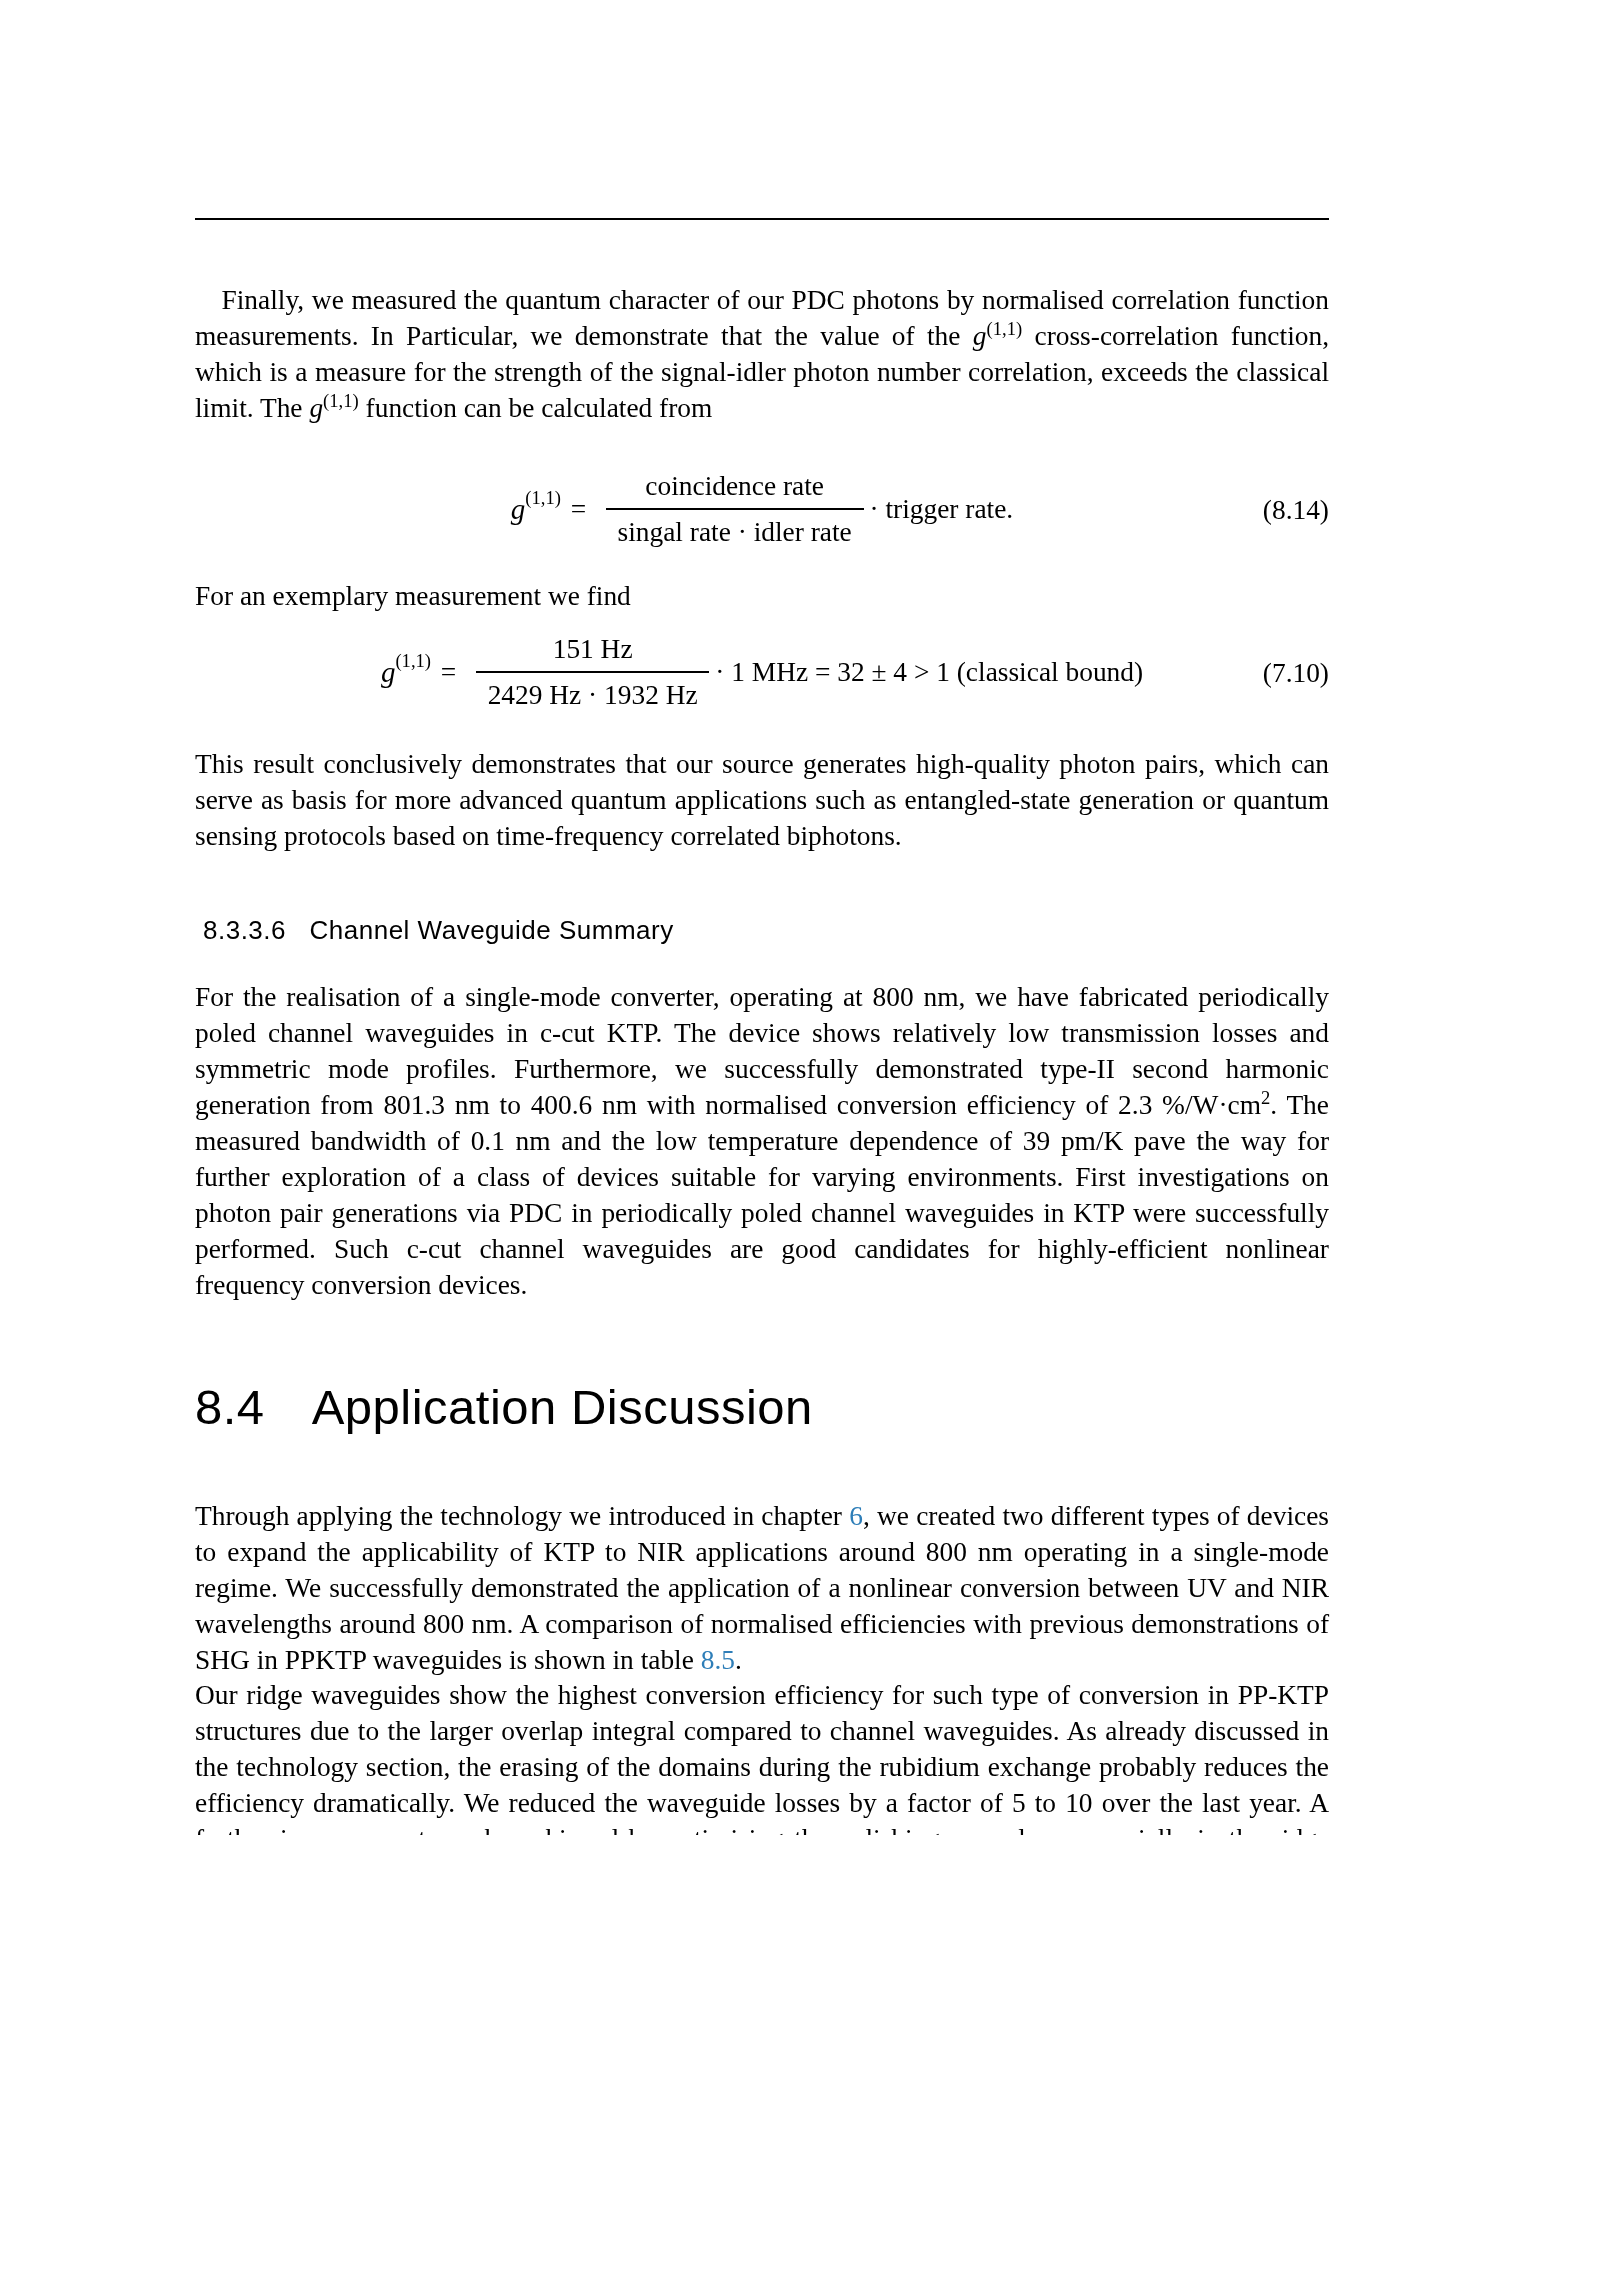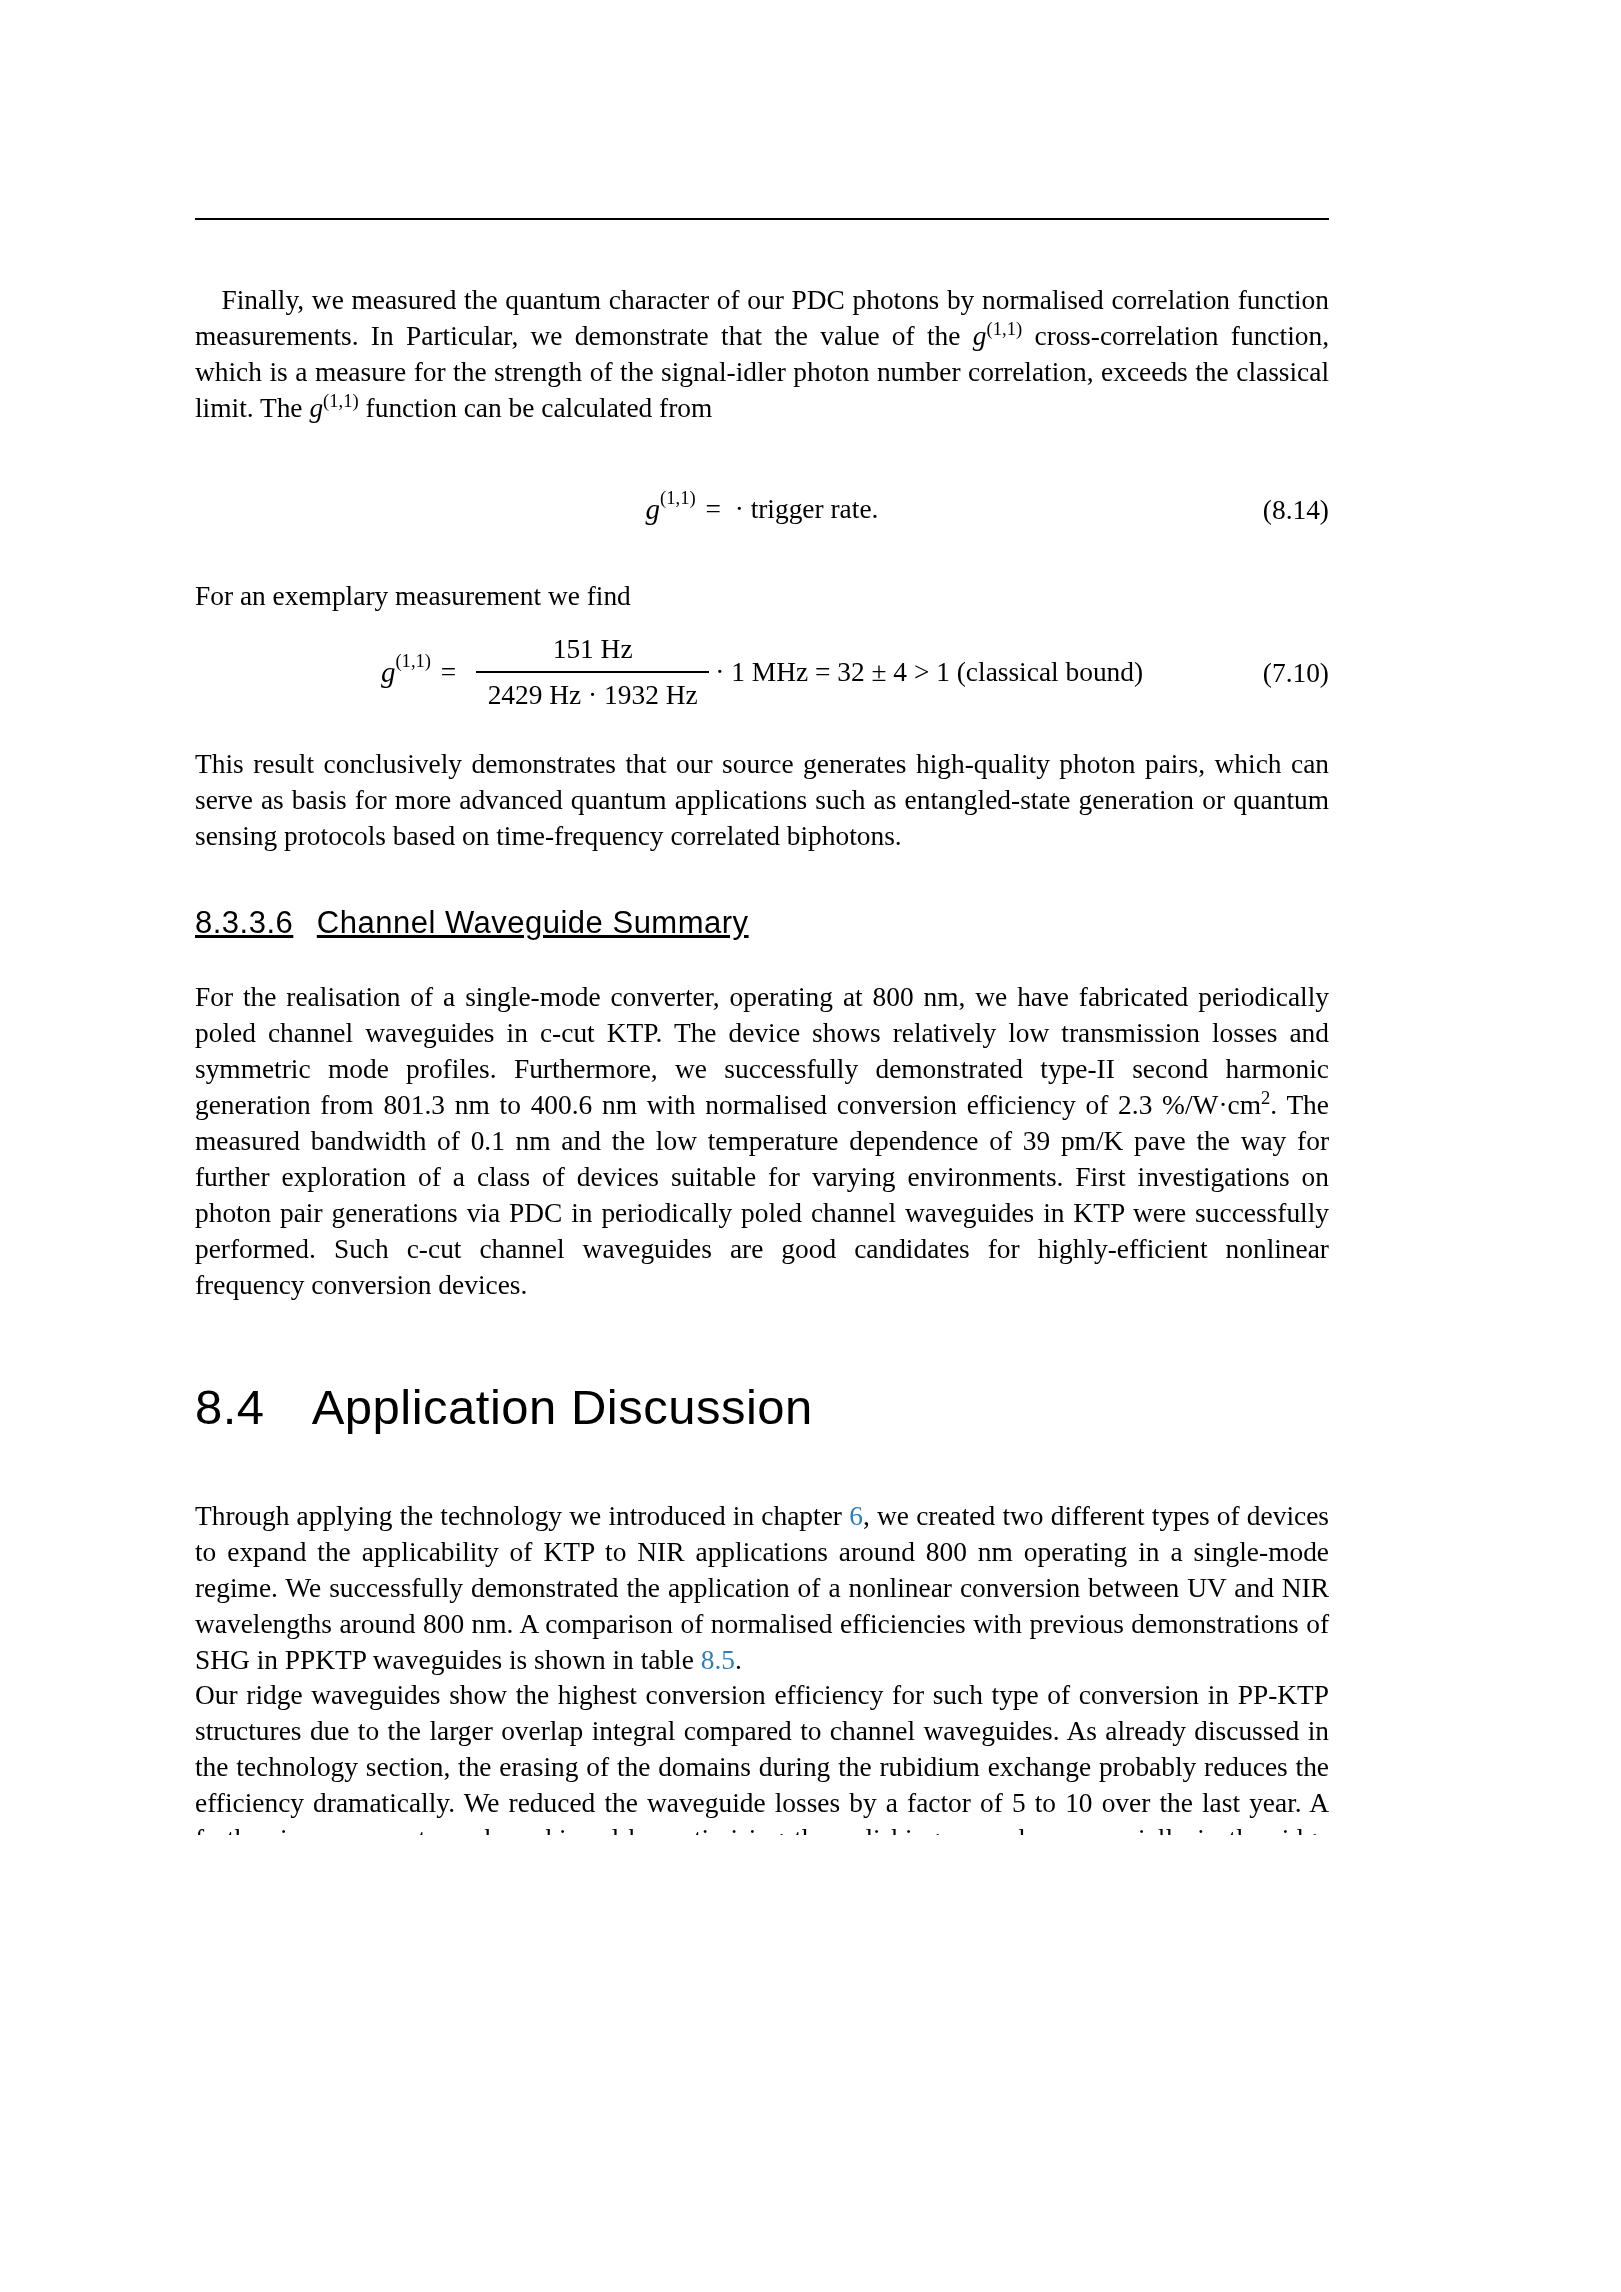--- a/index.html
+++ b/index.html
@@ -65,27 +65,26 @@
   .frac .den { border-top: 2px solid #000000; padding: 5.9px 11.8px 0; line-height: 33px; }
   .eqnum {
     position: absolute;
     right: 0;
     top: 50%;
     transform: translateY(-50%);
     font-size: 27.4px;
   }
   
   h3.subsection {
-    margin: 0;
+    margin: 8px;
     font-family: "Liberation Sans", sans-serif;
     font-weight: 400;
-    font-size: 31px;
+    font-size: 26px;
     line-height: 37px;
     letter-spacing: 0.5px;
-    text-decoration: underline;
   }
   h3.subsection .sec-num { margin-right: 23.5px; }
   h2.section {
     margin: 0;
     font-family: "Liberation Sans", sans-serif;
     font-weight: 400;
     font-size: 49px;
     line-height: 55px;
     letter-spacing: 0.5px;
   }
@@ -103,20 +102,24 @@
 
   <div class="block rule" style="top:218px"></div>
 
   <p class="block body indent" style="top:282px"><span>Finally, we measured the quantum character of our PDC photons by normalised correlation function measurements.  In Particular, we demonstrate that the value of the </span><span class="var">g</span><sup>(1,1)</sup><span> cross-correlation function, which is a measure for the strength of the signal-idler photon number correlation, exceeds the classical limit. The </span><span class="var">g</span><sup>(1,1)</sup><span> function can be calculated from</span></p>
 
   <div class="block equation" style="top:453px">
     <span class="math">
       <span class="var">g</span>
         <sup class="esup">(1,1)</sup>
       <span class="eqop">=</span>
+      <span class="frac">
+        <span class="num">coincidence rate</span>
+        <span class="den">singal rate · idler rate</span>
+      </span>
       <span class="rhs">· trigger rate.</span>
     </span>
     <span class="eqnum">(8.14)</span>
   </div>
 
   <p class="block body" style="top:578px">For an exemplary measurement we find</p>
 
   <div class="block equation" style="top:616px">
     <span class="math">
       <span class="var">g</span>

